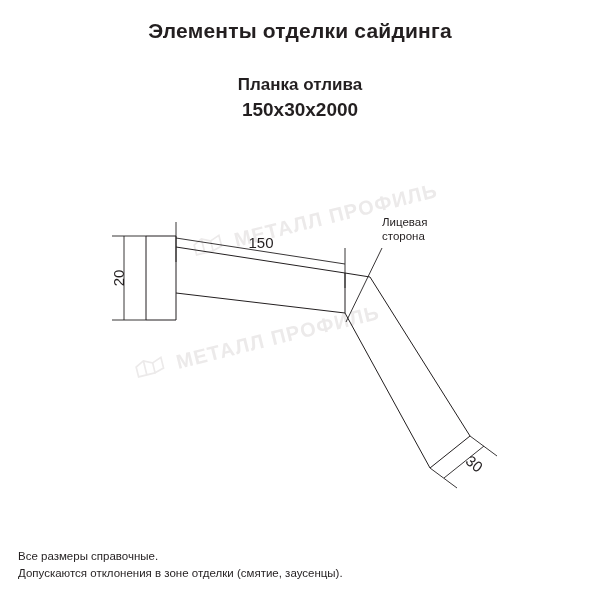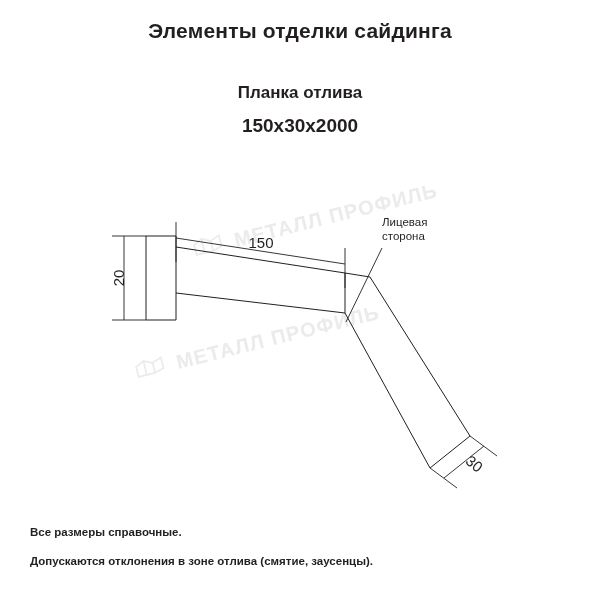--- a/index.html
+++ b/index.html
@@ -42,21 +42,21 @@
     position: absolute;
     left: 0;
     top: 70px;
     width: 600px;
     text-align: center;
   }
   .product-name {
     font-size: 17px;
     font-weight: bold;
     line-height: 22px;
-    margin: 12px;
+    margin: 4px;
   }
   .product-size {
     font-size: 19px;
     font-weight: bold;
     line-height: 20px;
     margin: 4px 0 0 0;
   }
 
   
   .drawing {
@@ -93,25 +93,24 @@
   .wm-2 { left: 132px; top: 330px; }
 
   
   .footer {
     position: absolute;
     left: 18px;
     bottom: 18px;
     width: 564px;
   }
   .footer p {
-    margin: 12px;
+    margin: 0;
     font-size: 11.5px;
     line-height: 17px;
     color: #231f20;
-    font-weight: bold;
   }
 
   .dim-text {
     font-family: "Liberation Sans", sans-serif;
     font-size: 15px;
     fill: #231f20;
   }
   .label-text {
     font-family: "Liberation Sans", sans-serif;
     font-size: 11.5px;
@@ -191,16 +190,16 @@
       <text class="dim-text" x="471" y="318" text-anchor="middle" transform="rotate(38 471 318)">30</text>
 
       <line class="ln-thin" x1="346" y1="172" x2="382" y2="98"></line>
       <text class="label-text" x="382" y="76">Лицевая</text>
       <text class="label-text" x="382" y="90">сторона</text>
     </svg>
   </div>
 
   <div class="footer">
     <p>Все размеры справочные.</p>
-    <p>Допускаются отклонения в зоне отлива (смятие, заусенцы).</p>
+    <p>Допускаются отклонения в зоне отделки (смятие, заусенцы).</p>
   </div>
 
 </div>
 
 </body></html>

